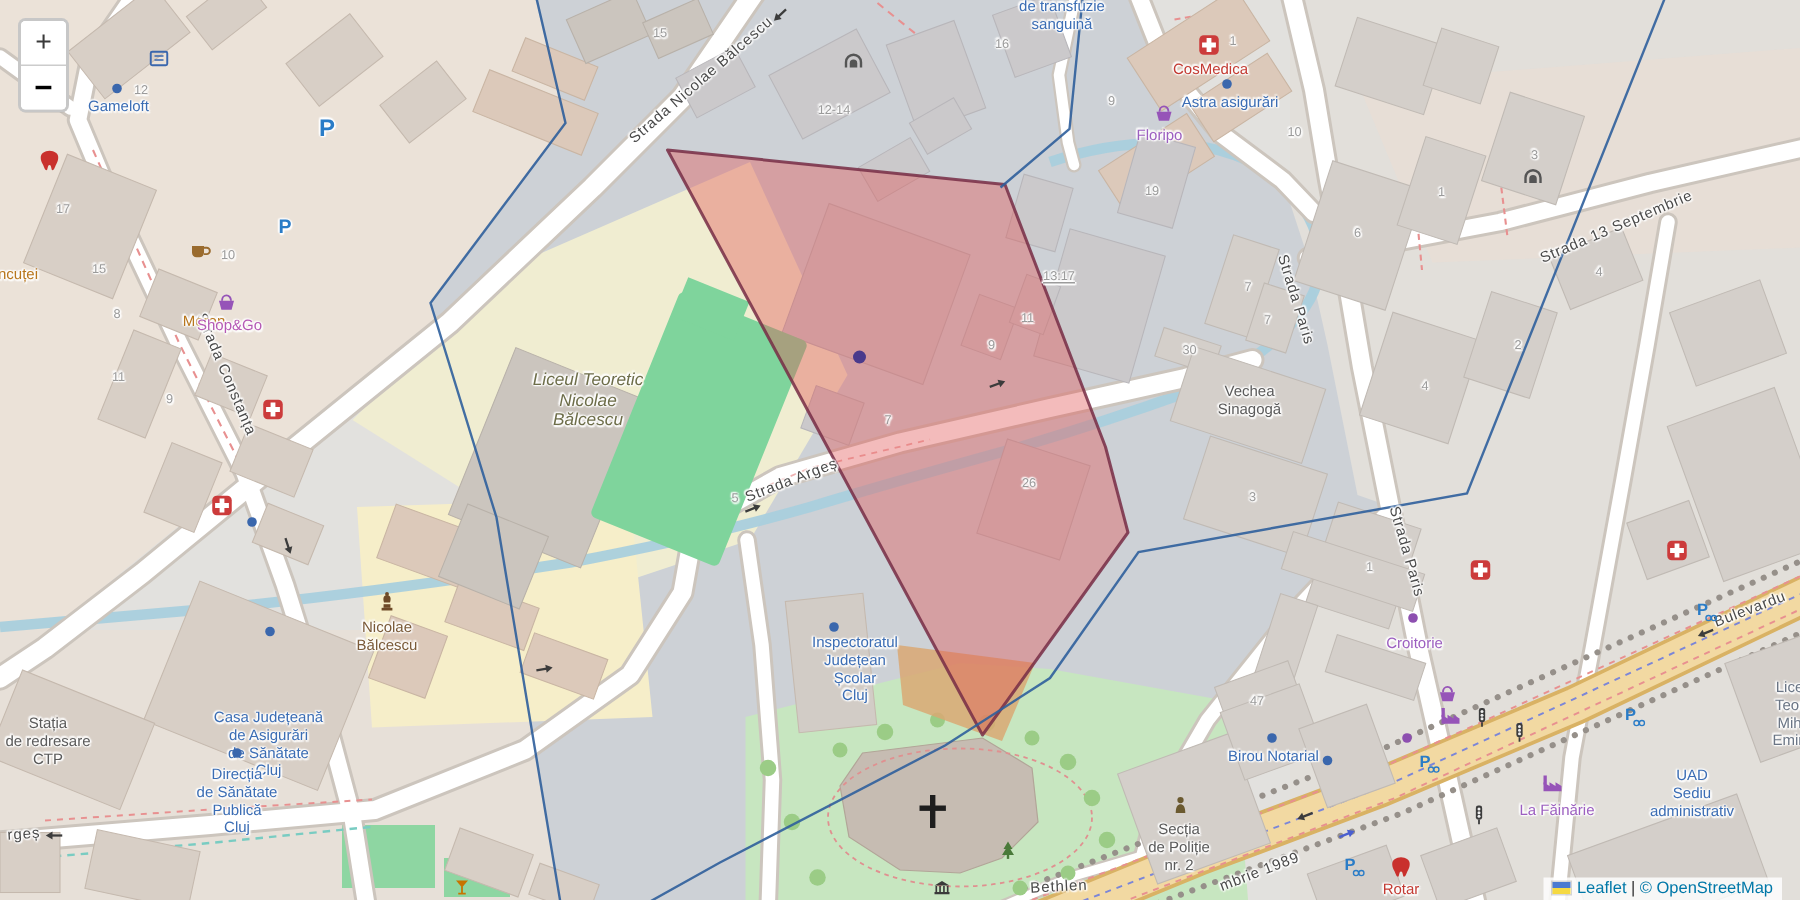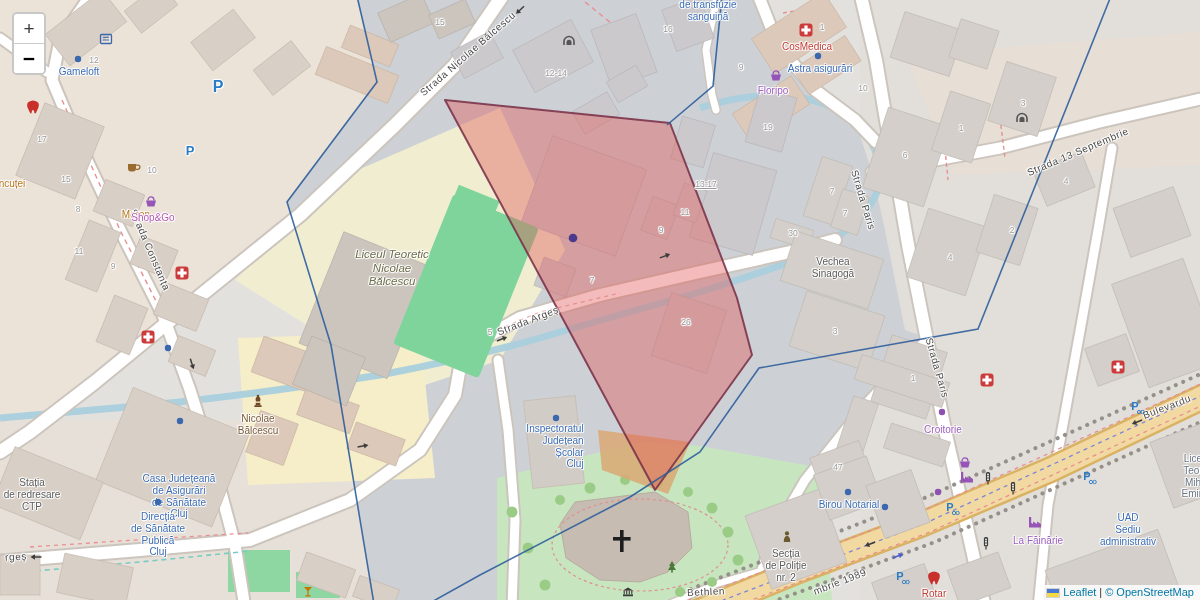--- a/index.html
+++ b/index.html
@@ -17,21 +17,21 @@
   .k-orange{color:#b8761c}.k-brown{color:#7a5a38}.k-gray{color:#5a5a5a}.k-grayblue{color:#6a7585}
   .k-olive{color:#6d6d49;font-style:italic;font-size:11.5px}
   .k-pblue{color:#2a7cc7;font-weight:bold}
   
   .zoomctl{position:absolute;left:12px;top:12px;width:30px;background:#fff;
            border:2px solid rgba(0,0,0,.22);border-radius:5px;overflow:hidden;z-index:30}
   .zoomctl a{display:block;height:29px;line-height:29px;text-align:center;font-size:19px;
              color:#3a3a3a;text-decoration:none;cursor:pointer;background:#fff}
   .zoomctl a.zout{border-top:1px solid #ccc;font-weight:900;font-size:21px;color:#000}
   
-  .attr{position:absolute;right:0;bottom:0;background:rgba(255,255,255,.82);
+  .attr{position:absolute;right:12px;bottom:0;background:rgba(255,255,255,.82);
         padding:1px 6px 2px 6px;font-size:11px;color:#333;z-index:30;white-space:nowrap}
   .attr a{color:#0078A8;text-decoration:none;cursor:pointer}
   .attr .sep{color:#333;margin:0 3px}
   .flag{display:inline-block;width:12px;height:8px;margin-right:4px;vertical-align:-1px;
         box-shadow:0 0 0 1px rgba(0,0,0,.15)}
   .flag .f1{display:block;width:12px;height:4px;background:#4a7ad0}
   .flag .f2{display:block;width:12px;height:4px;background:#f5d942}
 </style>
 </head>
 <body>
@@ -350,21 +350,21 @@
 de Asigurări
 de Sănătate
 Cluj</div>
       <div class="lbl poi k-blue" style="left: 158px; top: 535px; transform: translate(-50%, -50%) rotate(0deg);">Direcția
 de Sănătate
 Publică
 Cluj</div>
       <div class="lbl poi k-gray" style="left: 32px; top: 495px; transform: translate(-50%, -50%) rotate(0deg);">Stația
 de redresare
 CTP</div>
-      <div class="lbl poi k-blue" style="left: 555px; top: 447px; transform: translate(-50%, -50%) rotate(0deg); text-align: right;">Inspectoratul
+      <div class="lbl poi k-blue" style="left: 570px; top: 447px; transform: translate(-50%, -50%) rotate(0deg);">Inspectoratul
 Județean
 Școlar
 Cluj</div>
       <div class="lbl poi k-gray" style="left: 833px; top: 268px; transform: translate(-50%, -50%) rotate(0deg);">Vechea
 Sinagogă</div>
       <div class="lbl poi k-blue" style="left: 849px; top: 505px; transform: translate(-50%, -50%) rotate(0deg);">Birou Notarial</div>
       <div class="lbl poi k-purple" style="left: 943px; top: 430px; transform: translate(-50%, -50%) rotate(0deg);">Croitorie</div>
       <div class="lbl poi k-gray" style="left: 786px; top: 566px; transform: translate(-50%, -50%) rotate(0deg);">Secția
 de Poliție
 nr. 2</div>

